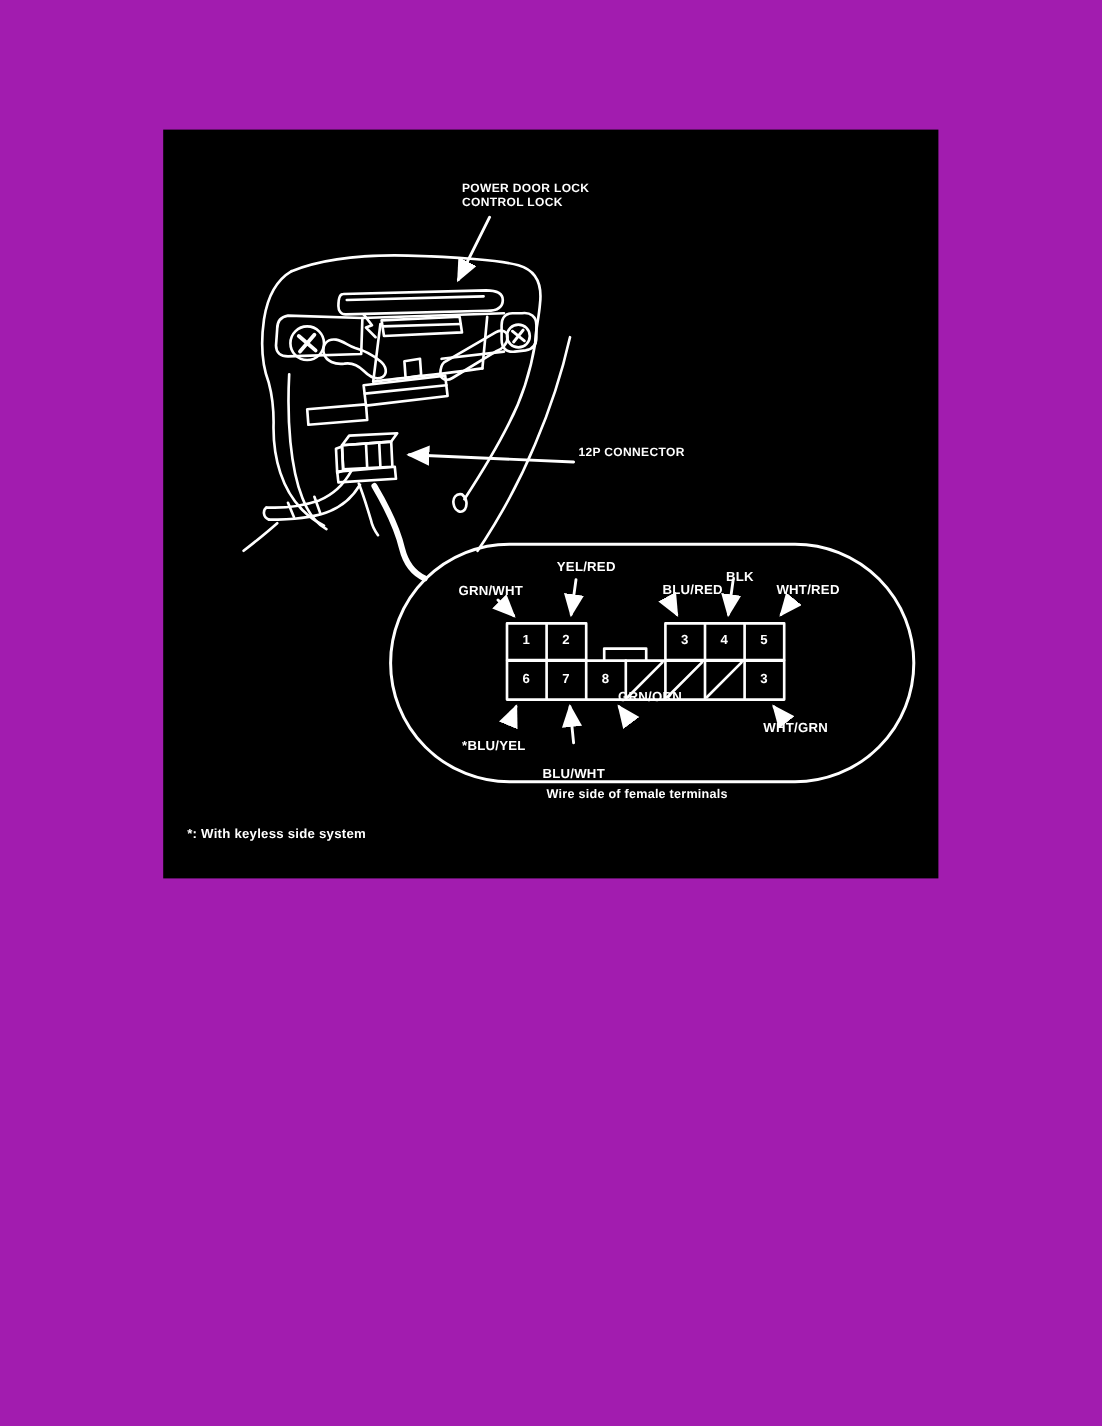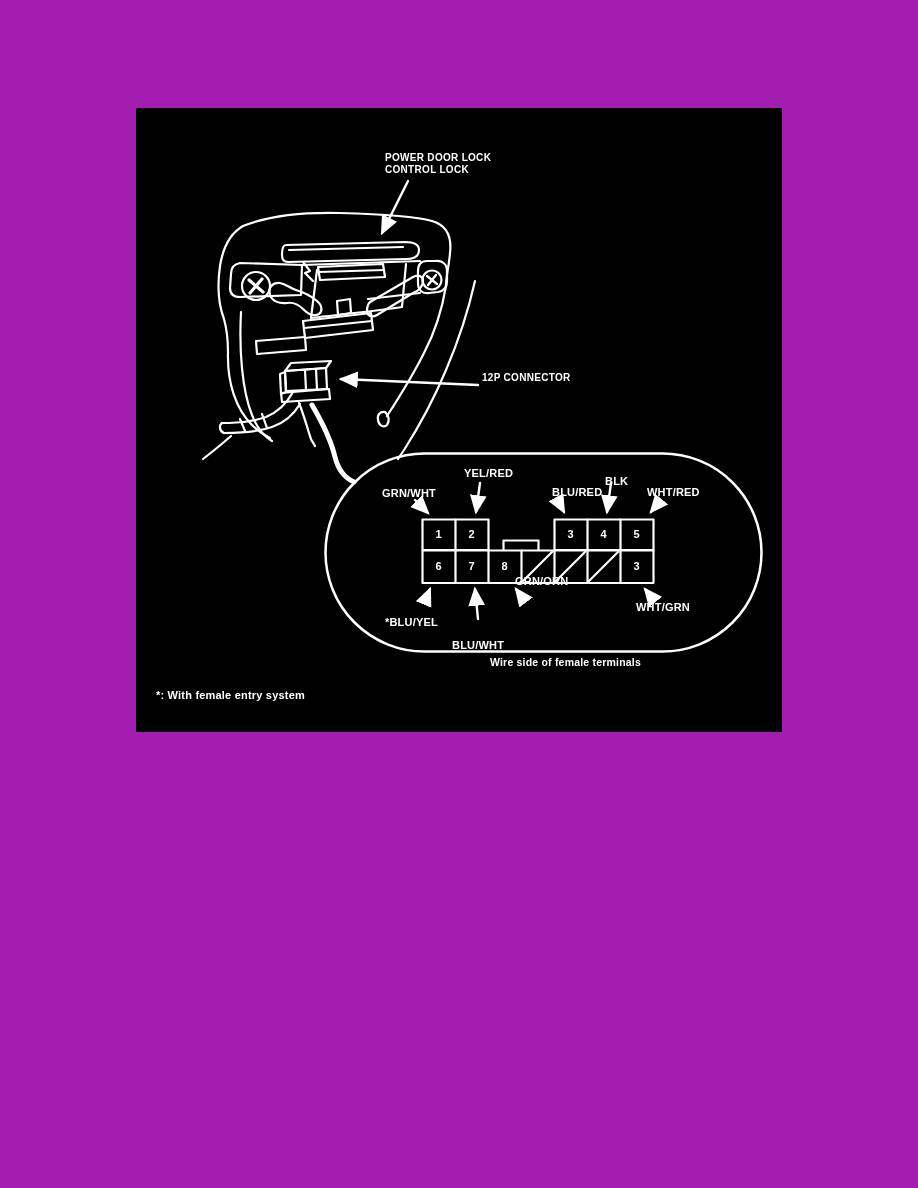--- a/index.html
+++ b/index.html
@@ -39,21 +39,21 @@
     font-weight: bold;
     font-size: 11px;
     line-height: 13px;
   }
   .caption {
     position: absolute;
     color: #ffffff;
     font-weight: bold;
     font-size: 10.5px;
     width: 220px;
-    text-align: right;
+    text-align: center;
     letter-spacing: 0.2px;
     white-space: nowrap;
   }
   .footnote {
     position: absolute;
     color: #ffffff;
     font-weight: bold;
     font-size: 11px;
     letter-spacing: 0.2px;
     white-space: nowrap;
@@ -177,16 +177,16 @@
     <div class="pin" style="left:554px; top:528px">3</div>
     <div class="pin" style="left:587px; top:528px">4</div>
     <div class="pin" style="left:620px; top:528px">5</div>
     <div class="pin" style="left:422px; top:560px">6</div>
     <div class="pin" style="left:455px; top:560px">7</div>
     <div class="pin" style="left:488px; top:560px">8</div>
     <div class="pin" style="left:620px; top:560px">3</div>
 
     <div class="caption" style="left:421px; top:656px">Wire side of female terminals</div>
 
-    <div class="footnote" style="left:156px; top:689px">*: With female entry system</div>
+    <div class="footnote" style="left:156px; top:689px">*: With keyless side system</div>
   </div>
 
 </div>
 
 </body></html>

